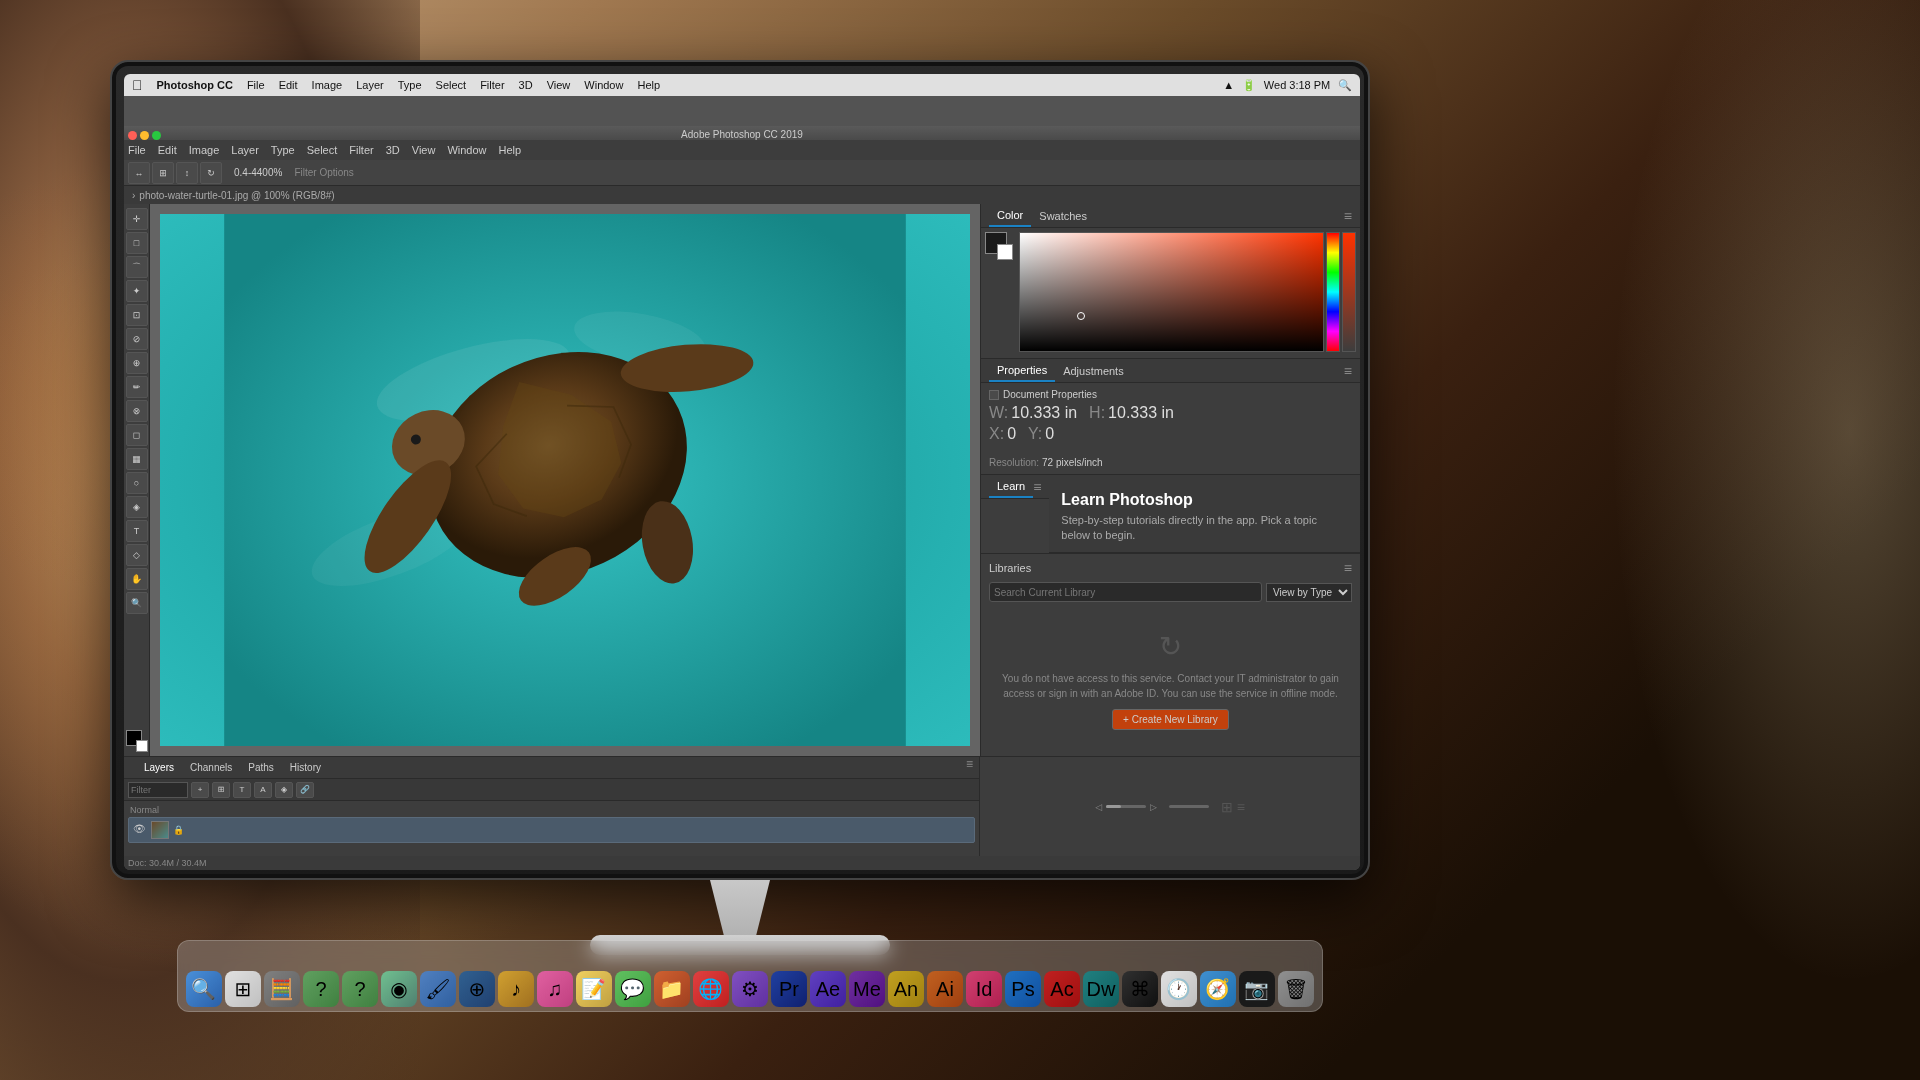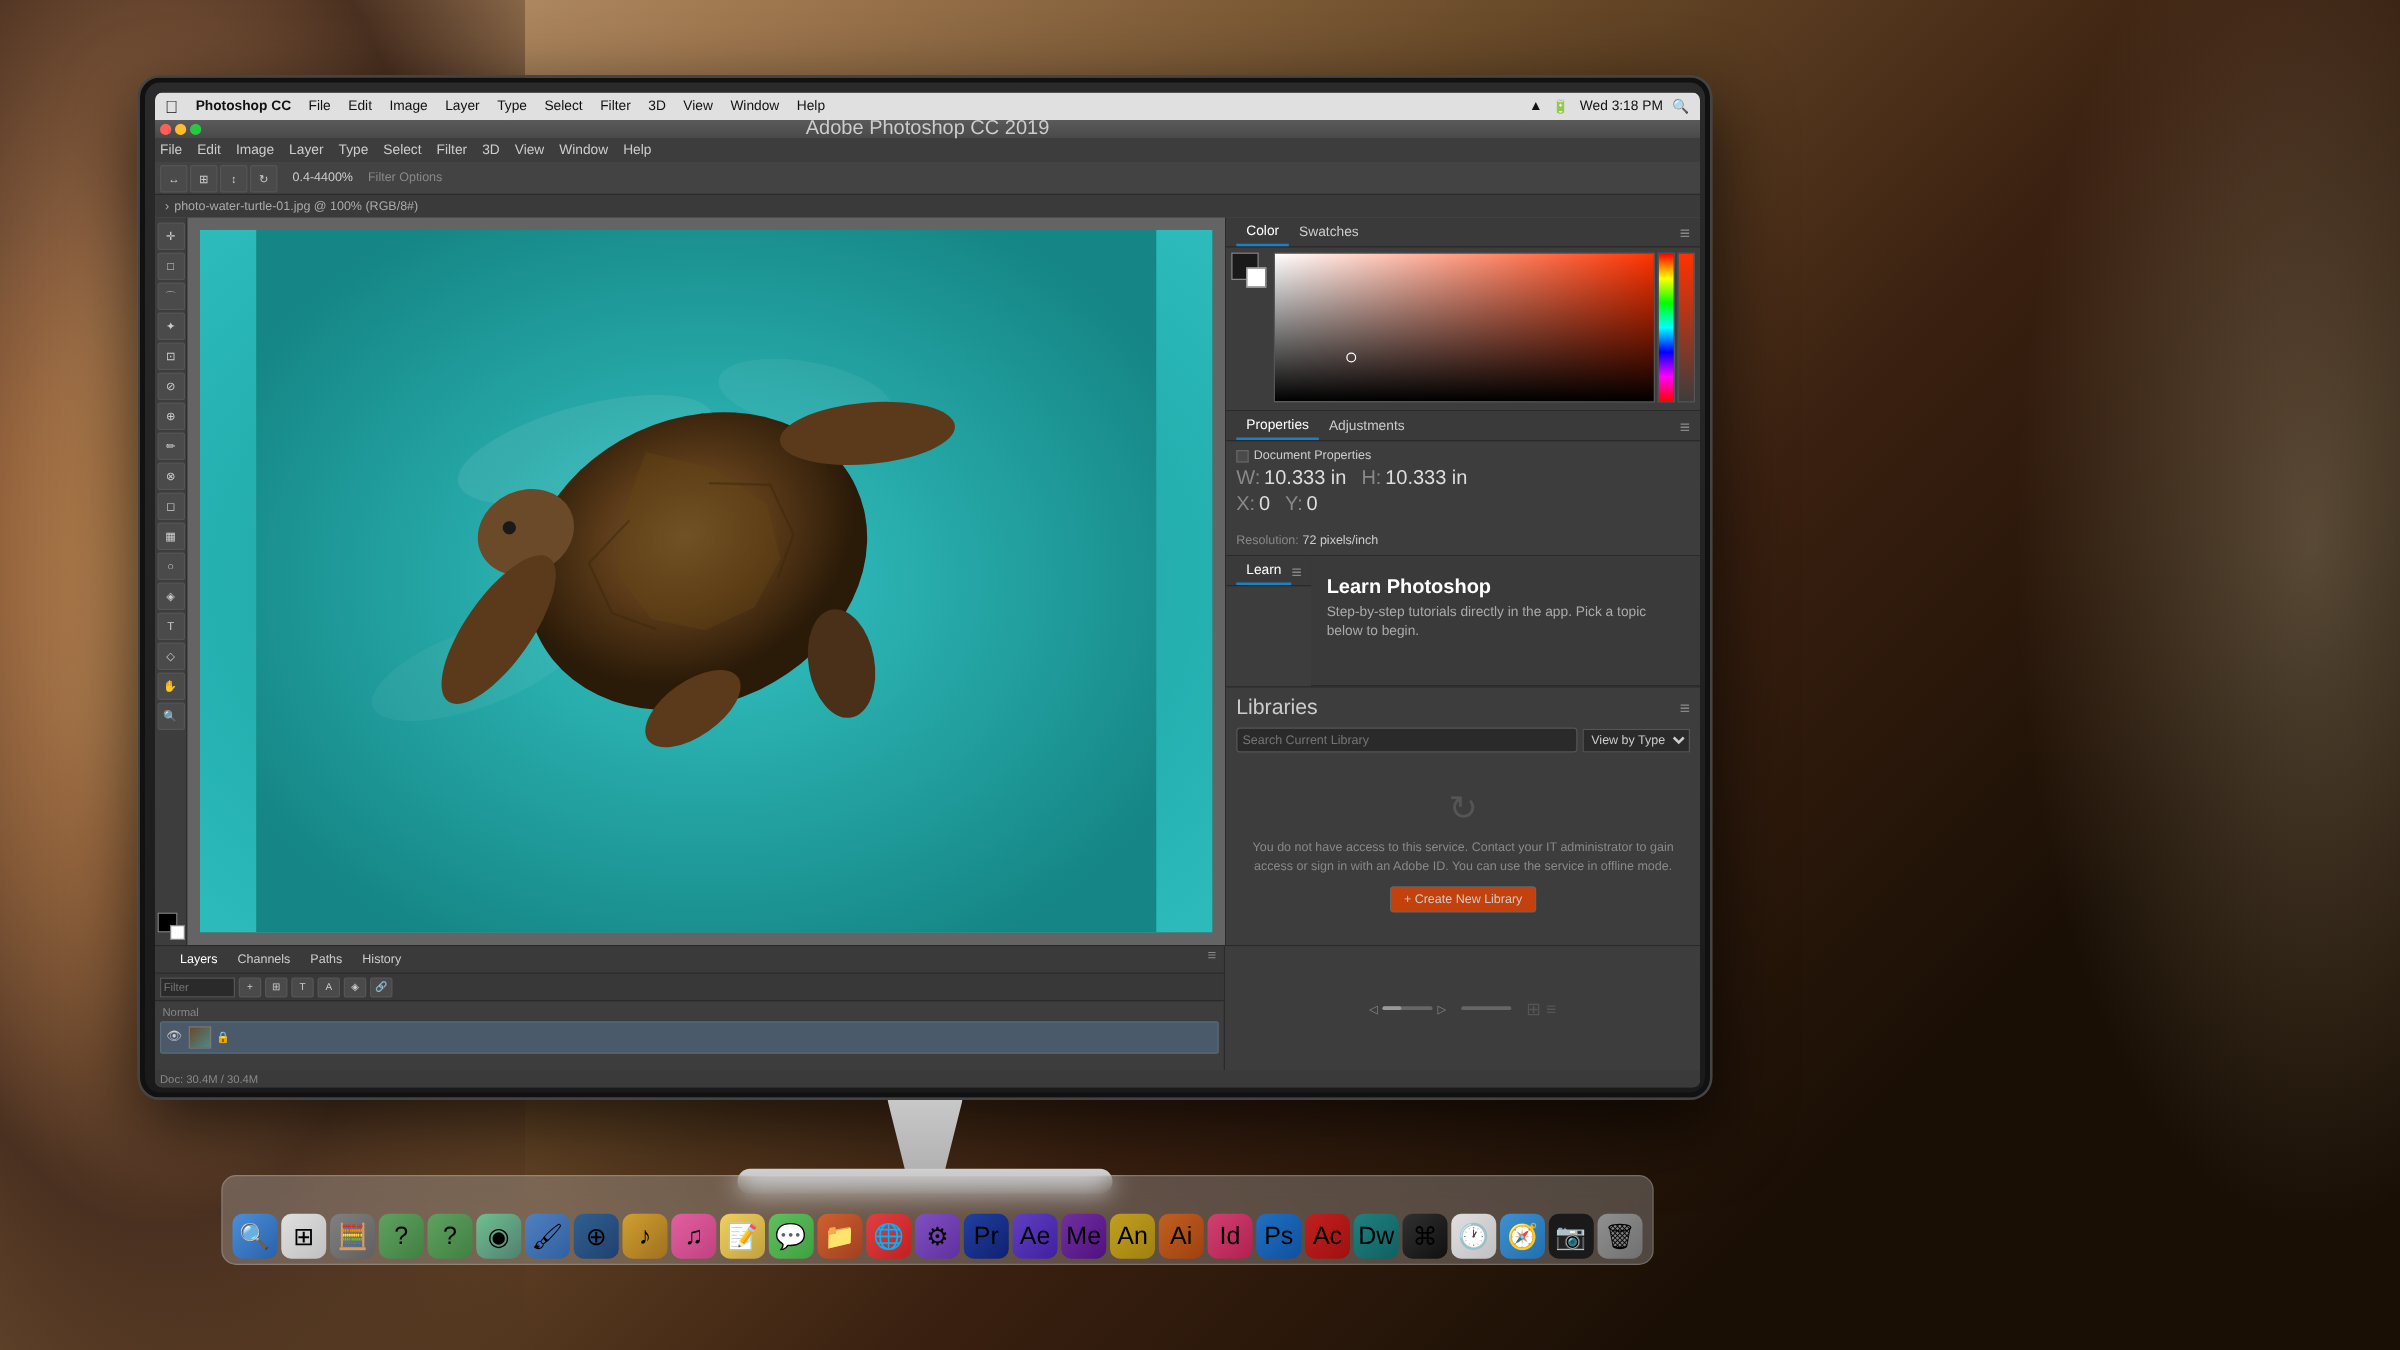--- a/index.html
+++ b/index.html
@@ -519,25 +519,26 @@
       align-items: center;
       justify-content: center;
       font-size: 20px;
     }
 
     
     .ps-title-bar {
       height: 14px;
       background: linear-gradient(180deg, #5a5a5a, #4a4a4a);
       display: flex;
-      align-items: center;
+      align-items: flex-end;
       justify-content: center;
-      font-size: 16px;
+      font-size: 10px;
       color: #ccc;
       flex-shrink: 0;
+      margin-top: 30px;
     }
 
     .ps-title-controls {
       position: absolute;
       left: 4px;
       display: flex;
       gap: 3px;
     }
 
     .window-btn {
@@ -808,21 +809,21 @@
                   <div class="learn-item-thumb thumb-projects"></div>
                   <span class="learn-item-label">Projects</span>
                   <span class="learn-item-arrow">›</span>
                 </div>
 
               </div>
             </div>
 
             <div class="libraries-panel">
               <div style="display:flex;align-items:center;margin-bottom:6px;">
-                <span style="font-size:17px;color:#ccc;flex:1;">Libraries</span>
+                <span style="font-size:11px;color:#ccc;flex:1;">Libraries</span>
                 <span style="font-size:14px;color:#888;cursor:pointer;">≡</span>
               </div>
               <div style="display:flex;align-items:center;gap:4px;margin-bottom:4px;">
                 <input class="libraries-search" type="text" placeholder="Search Current Library" style="">
                 <select style="background:#2a2a2a;border:1px solid #555;color:#ccc;font-size:10px;padding:2px;">
                   <option>View by Type</option>
                 </select>
               </div>
               <div class="libraries-content">
                 <div class="libraries-icon">↻</div>

